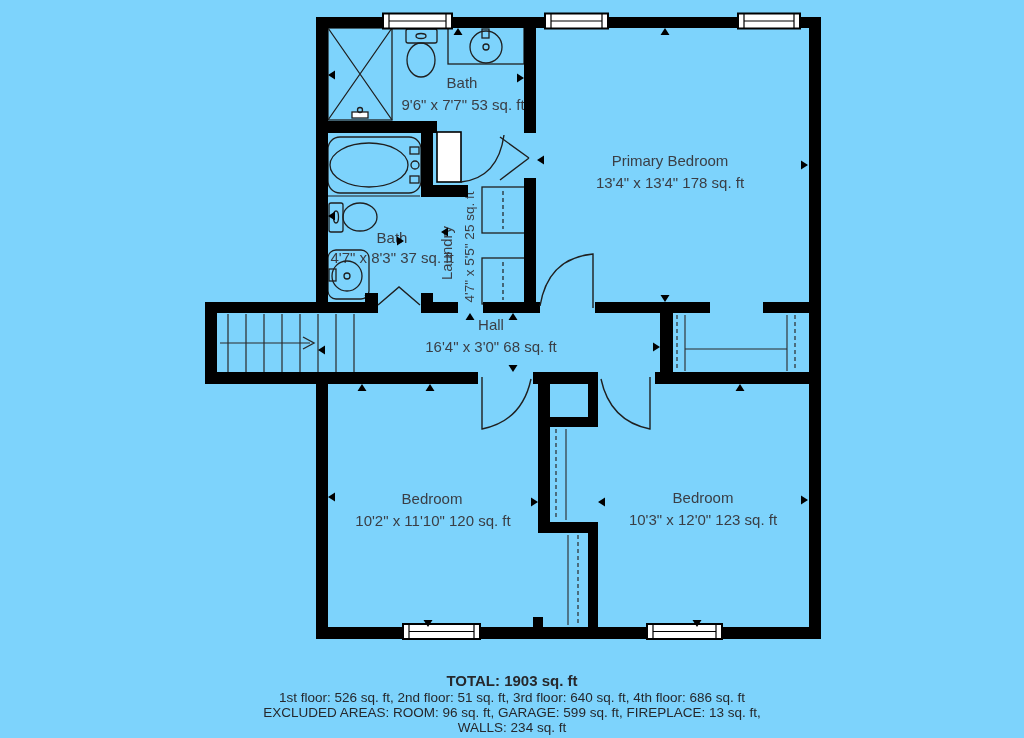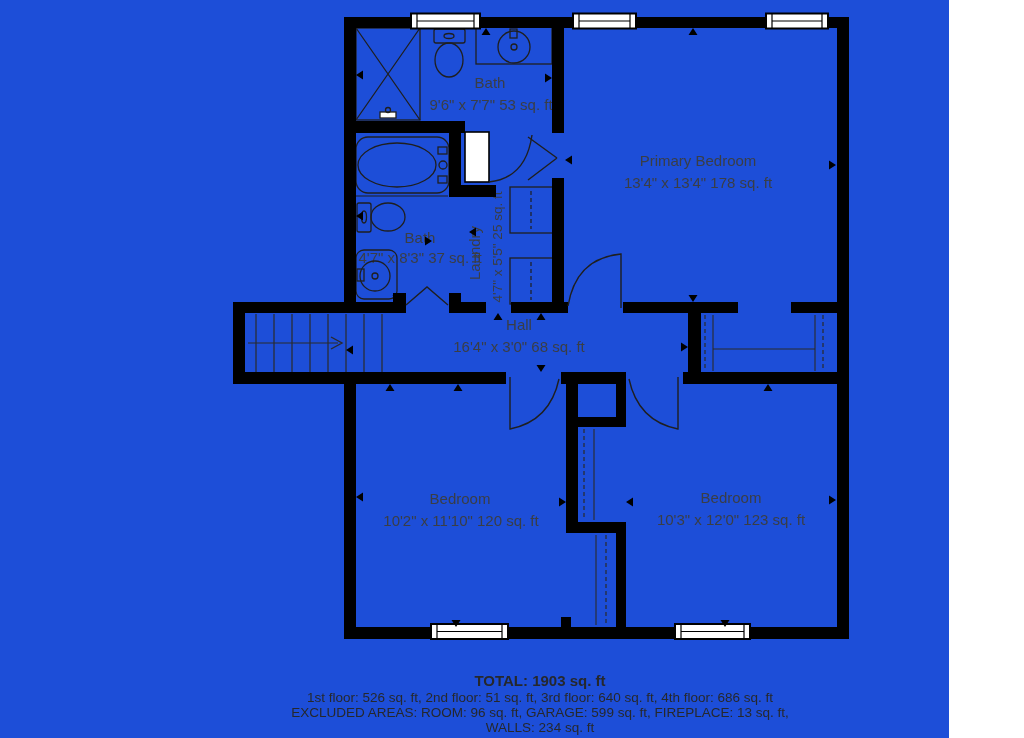--- a/index.html
+++ b/index.html
@@ -1,17 +1,17 @@
 <!DOCTYPE html>
 <html><head>
 <meta charset="utf-8">
 <style>
   html,body{margin:0;padding:0;background:#ffffff;}
-  .canvas{position:relative;width:921px;height:738px;background:#1d4ed8;overflow:hidden;
-          font-family:"Liberation Sans", sans-serif;padding-left:28px;}
+  .canvas{position:relative;width:1024px;height:738px;background:#7dd3fc;overflow:hidden;
+          font-family:"Liberation Sans", sans-serif;}
   svg text{font-family:"Liberation Sans", sans-serif;fill:#3a3e45;}
   .room-label{font-size:15px;}
   .room-dims{font-size:15px;}
   .laundry-dims{font-size:13.5px;}
   .footer-total{font-size:15px;font-weight:bold;fill:#26282c;}
   .footer-line{font-size:13.5px;fill:#26282c;}
 </style>
 </head>
 <body>
 

